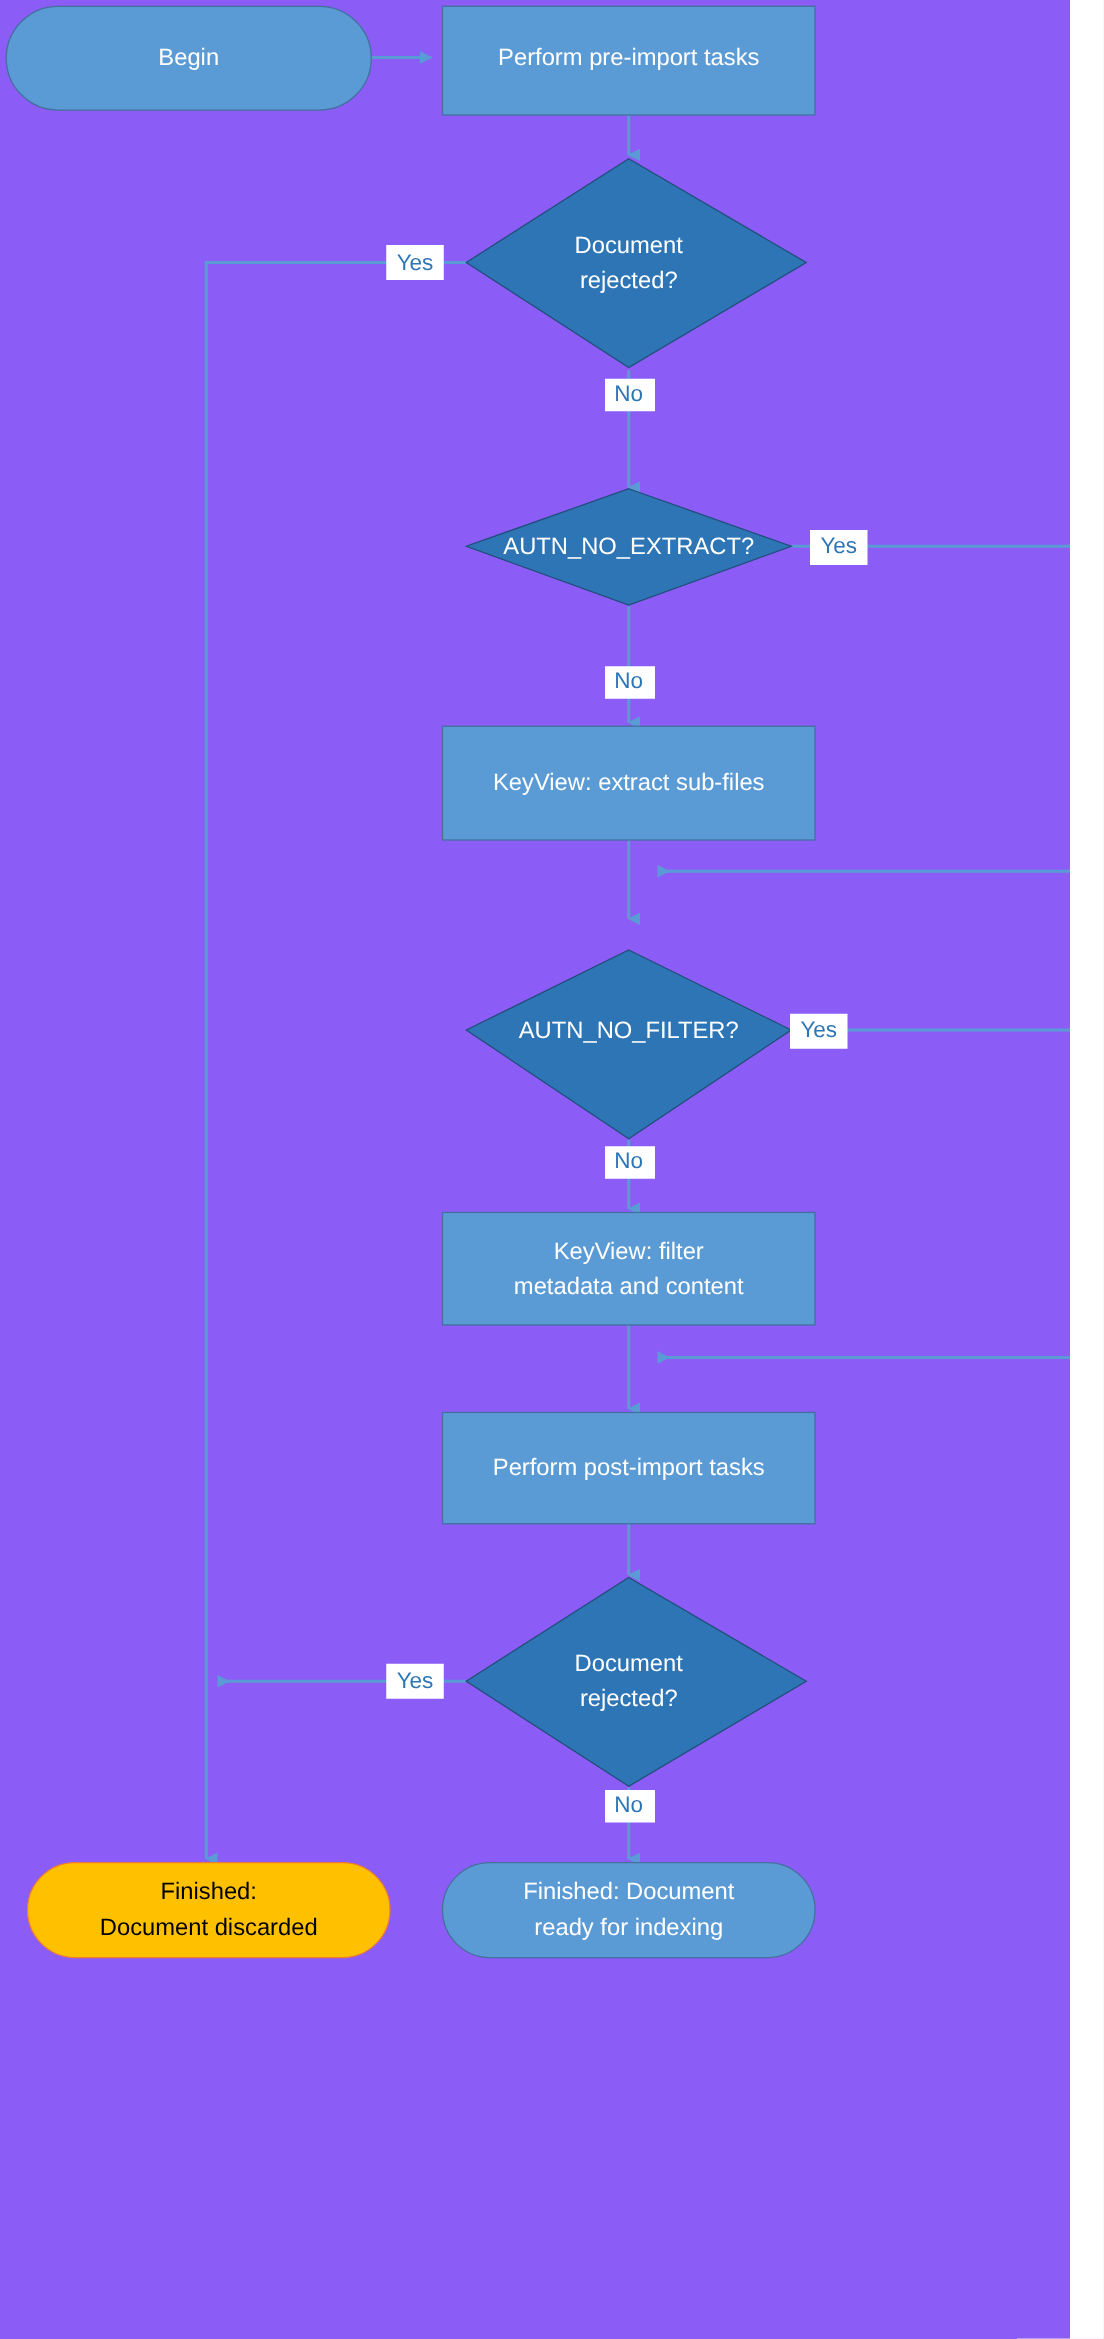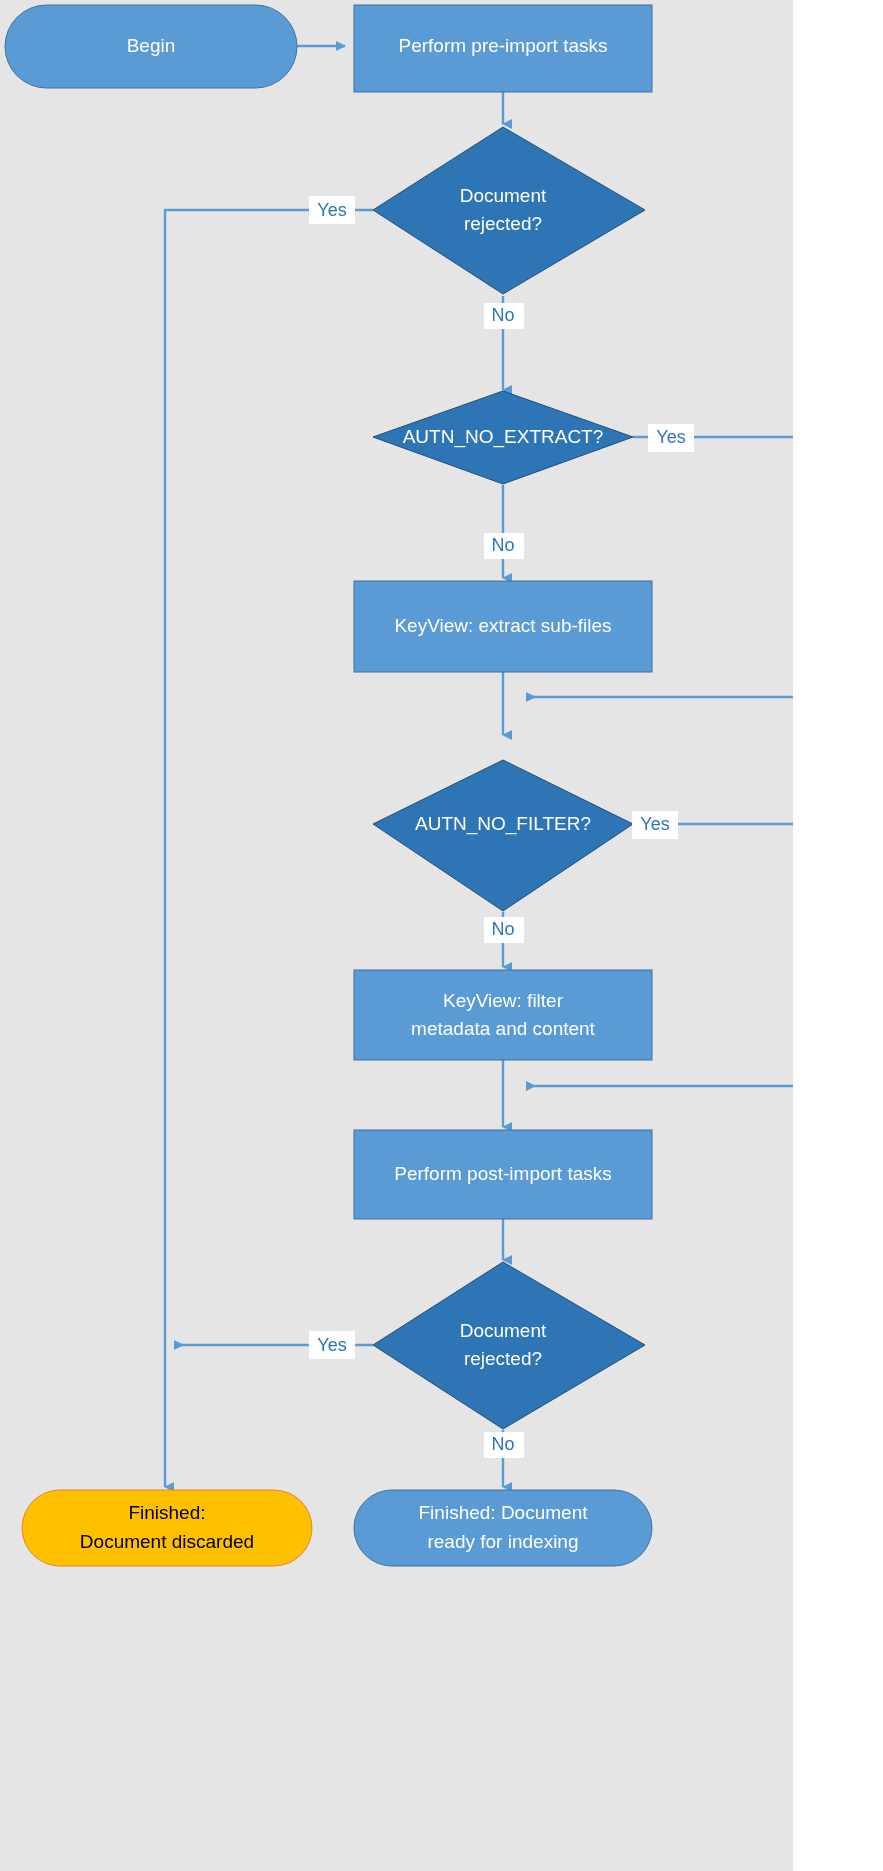--- a/index.html
+++ b/index.html
@@ -1,17 +1,17 @@
 <!DOCTYPE html>
 <html><head>
 <meta charset="utf-8">
 <style>
   html,body{margin:0;padding:0;background:#ffffff;}
   body{font-family:"Liberation Sans",sans-serif;}
-  #canvas{position:relative;width:793px;height:1871px;background:#e5e5e5;overflow:hidden;}
+  #canvas{position:relative;width:856px;height:1871px;background:#8b5cf6;overflow:hidden;}
   svg#flow{position:absolute;top:0;left:0;width:883px;height:1871px;}
   .node-label{fill:#ffffff;font-family:"Liberation Sans",sans-serif;font-size:19px;text-anchor:middle;dominant-baseline:middle;}
   .node-label-dark{fill:#000000;font-family:"Liberation Sans",sans-serif;font-size:19px;text-anchor:middle;dominant-baseline:middle;}
   .edge-label{fill:#2E75B6;font-family:"Liberation Sans",sans-serif;font-size:18px;text-anchor:middle;dominant-baseline:middle;}
   .conn{fill:none;stroke:#5B9BD5;stroke-width:2.4;}
   .shape-box{stroke-width:1;}
 </style>
 </head>
 <body>
 

